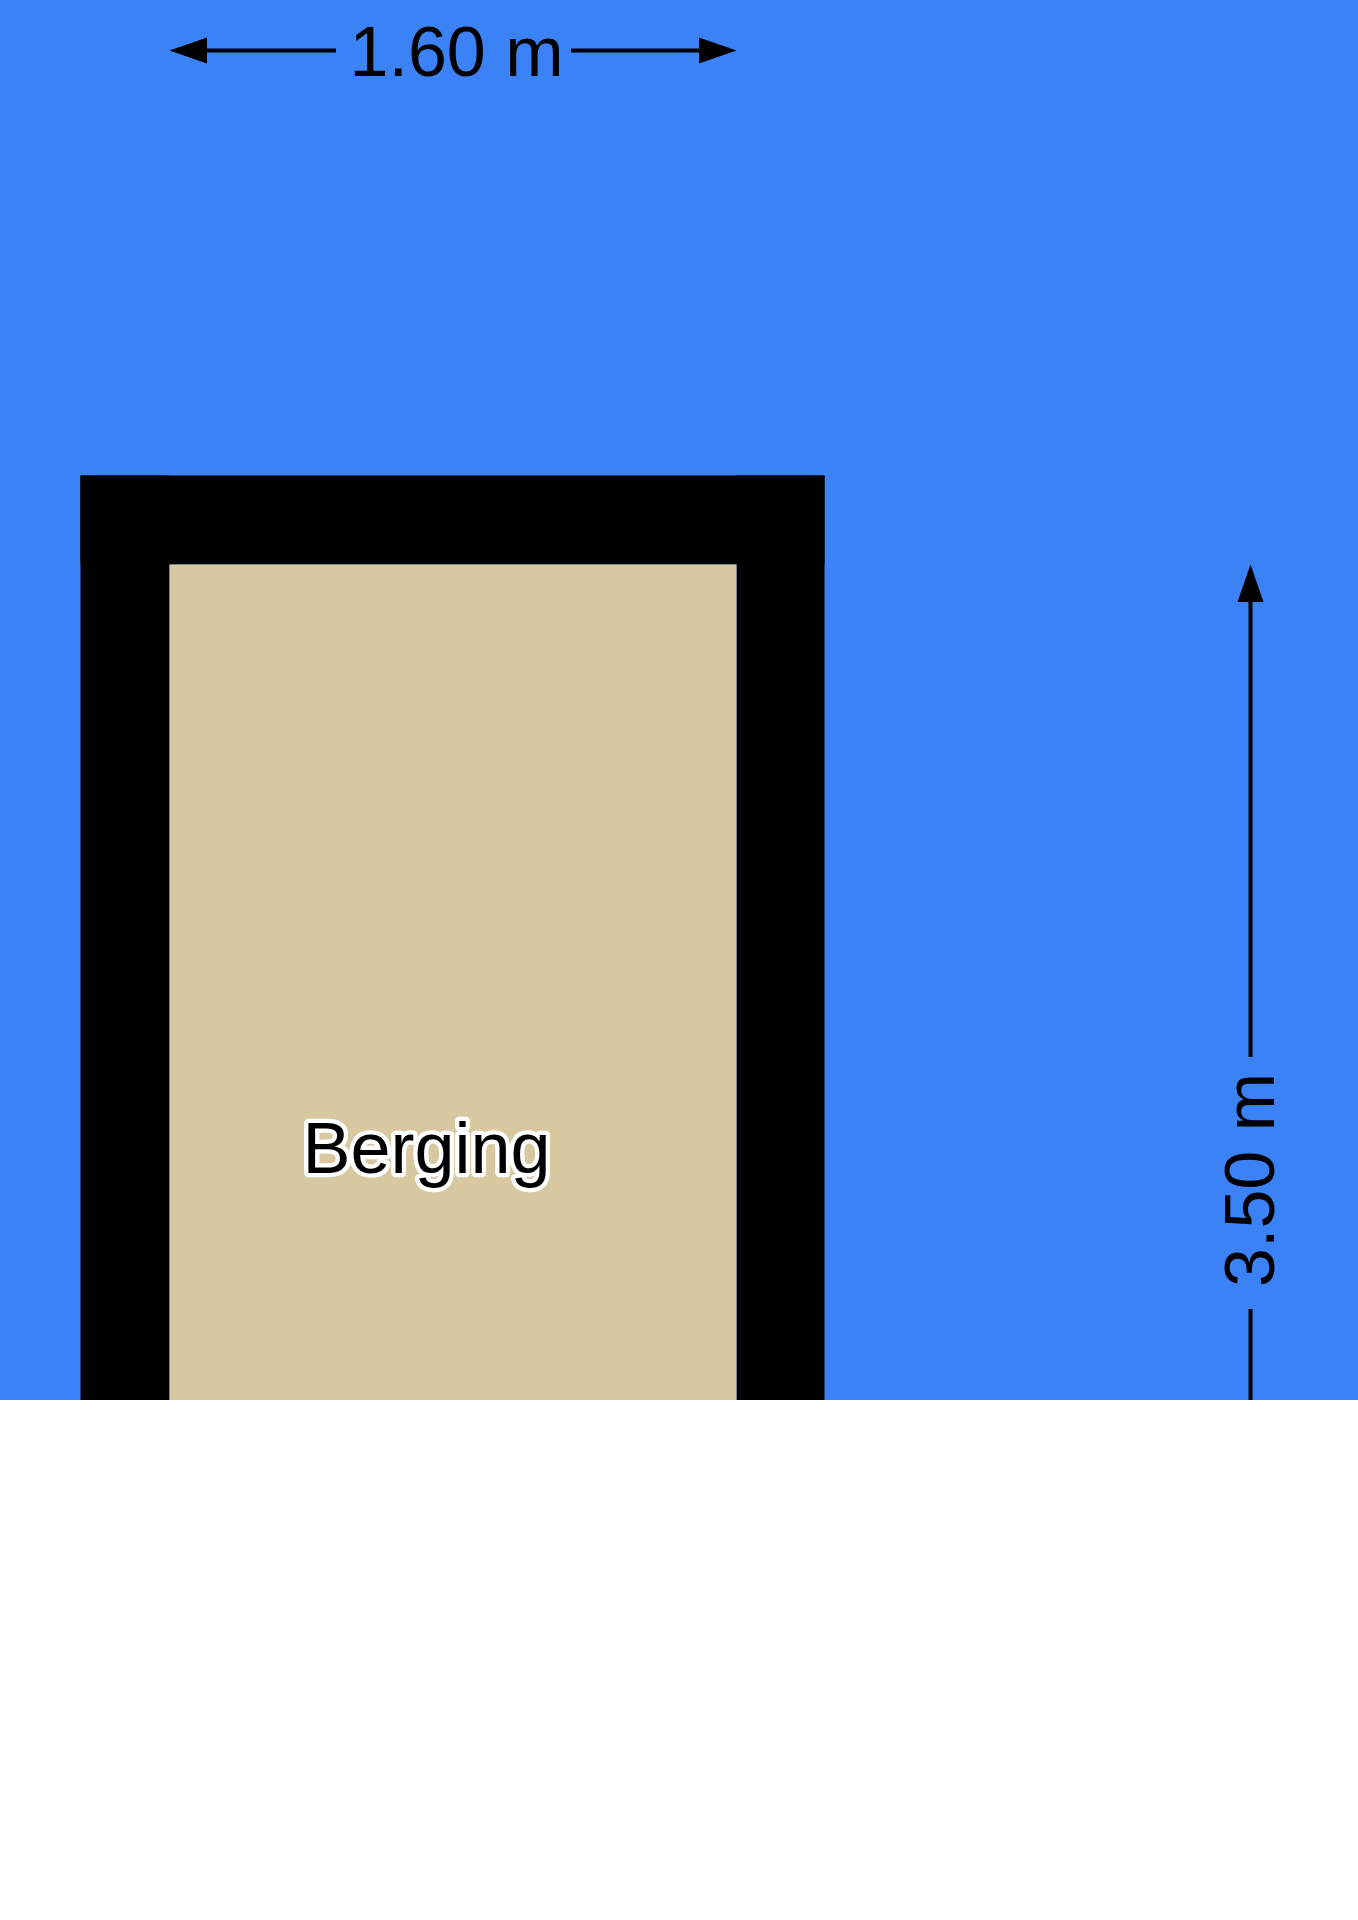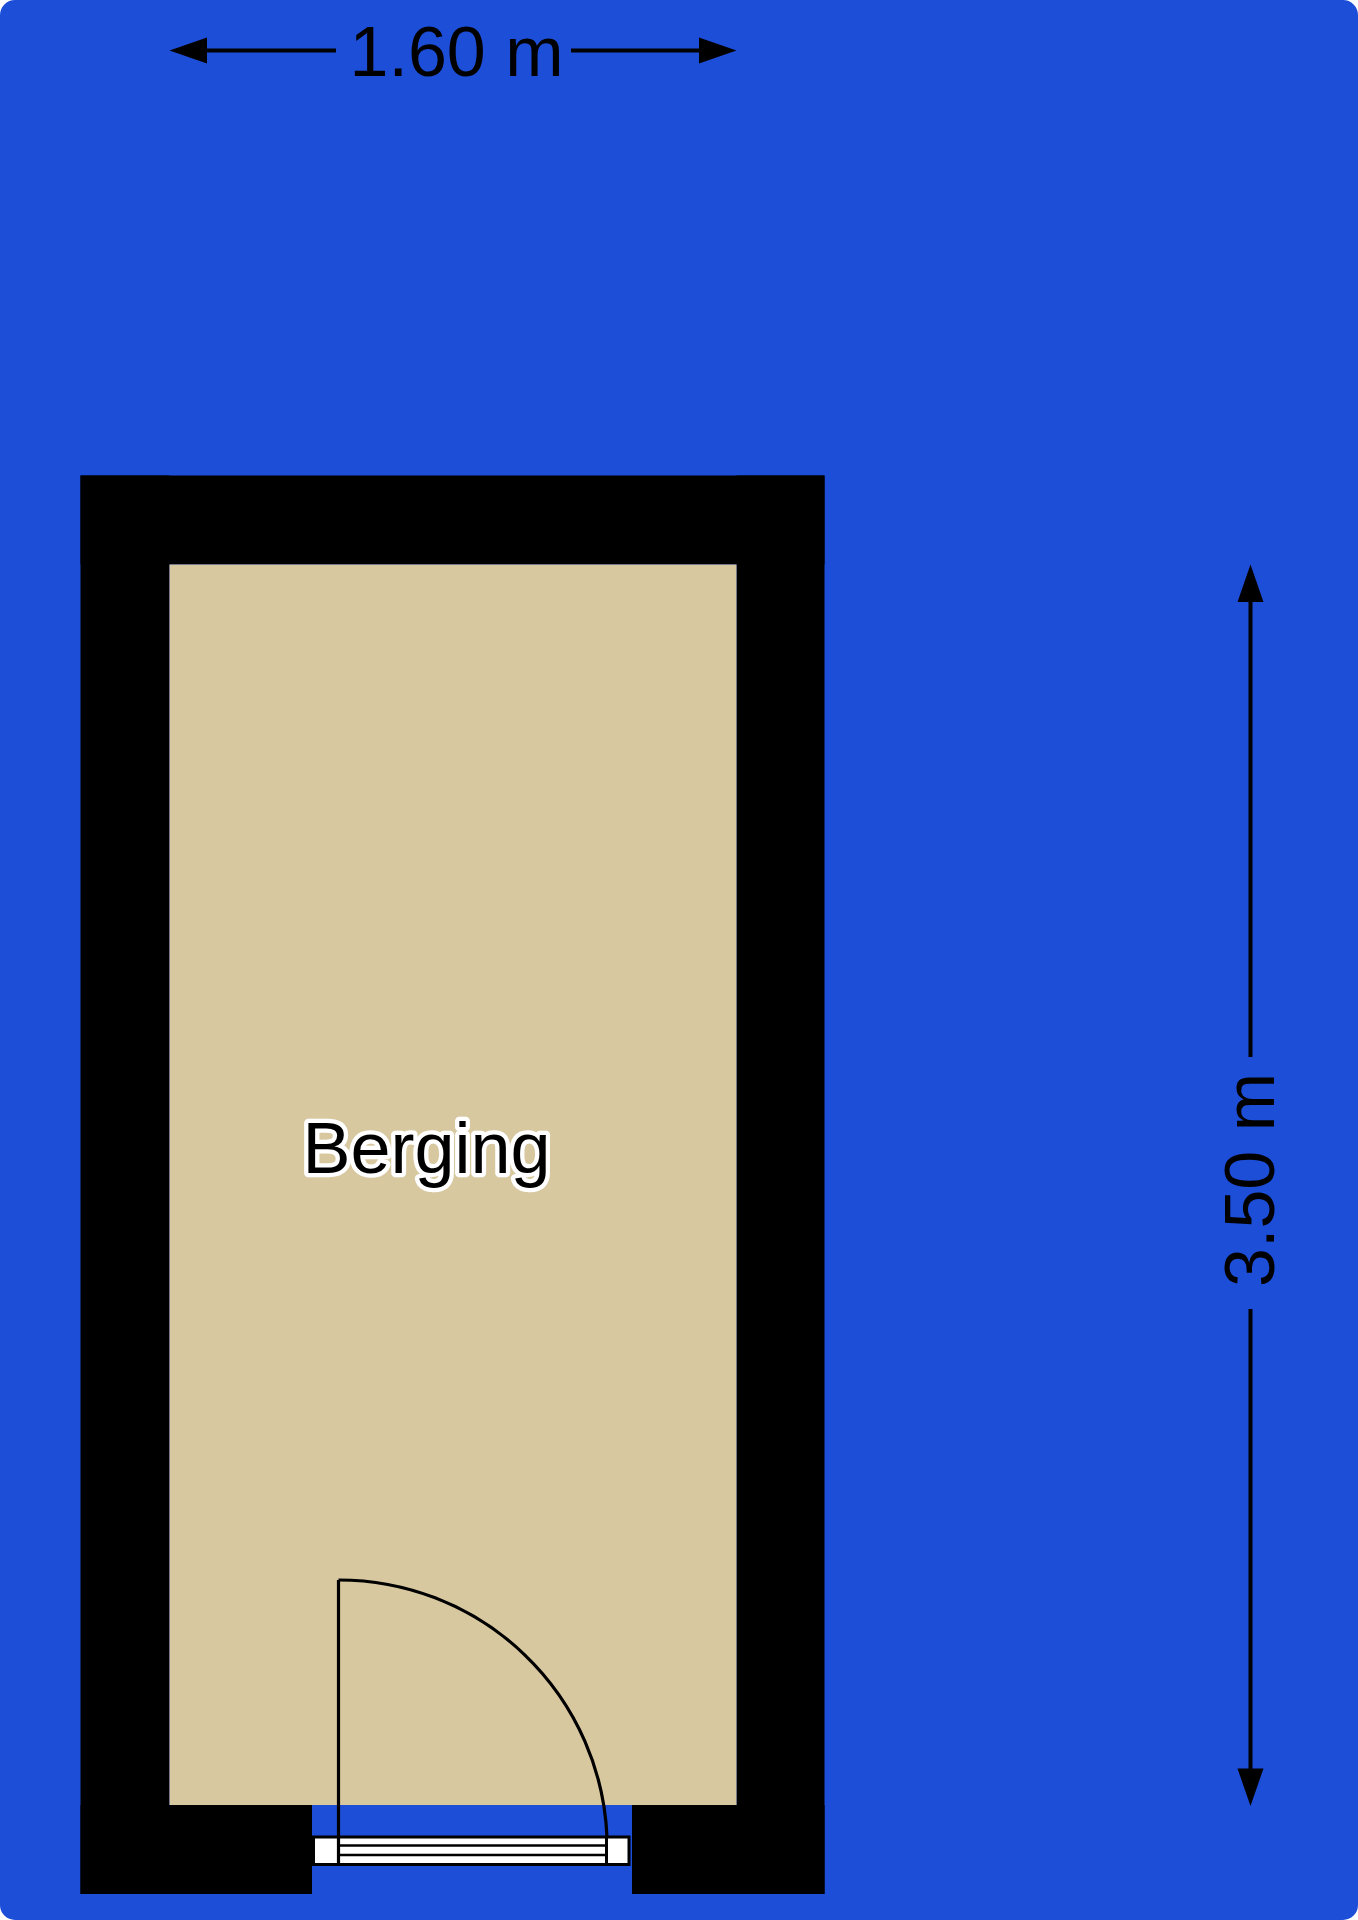--- a/index.html
+++ b/index.html
@@ -1,16 +1,16 @@
 <!DOCTYPE html>
 <html><head>
 <meta charset="utf-8">
 <style>
   html,body{margin:0;padding:0;background:#ffffff;}
-  .page{position:relative;width:1358px;height:1920px;background:#1d4ed8;overflow:hidden;border-radius:15px;}
+  .page{position:relative;width:1358px;height:1400px;background:#3b82f6;overflow:hidden;}
   svg{position:absolute;left:0;top:0;}
   text{font-family:"Liberation Sans", sans-serif;}
 </style>
 </head>
 <body>
 <div class="page">
 <svg width="1358" height="1920" viewBox="0 0 1358 1920" xmlns="http://www.w3.org/2000/svg">
 
   <g>
     <line x1="186" y1="50.5" x2="336" y2="50.5" stroke="#000" stroke-width="4"></line>

